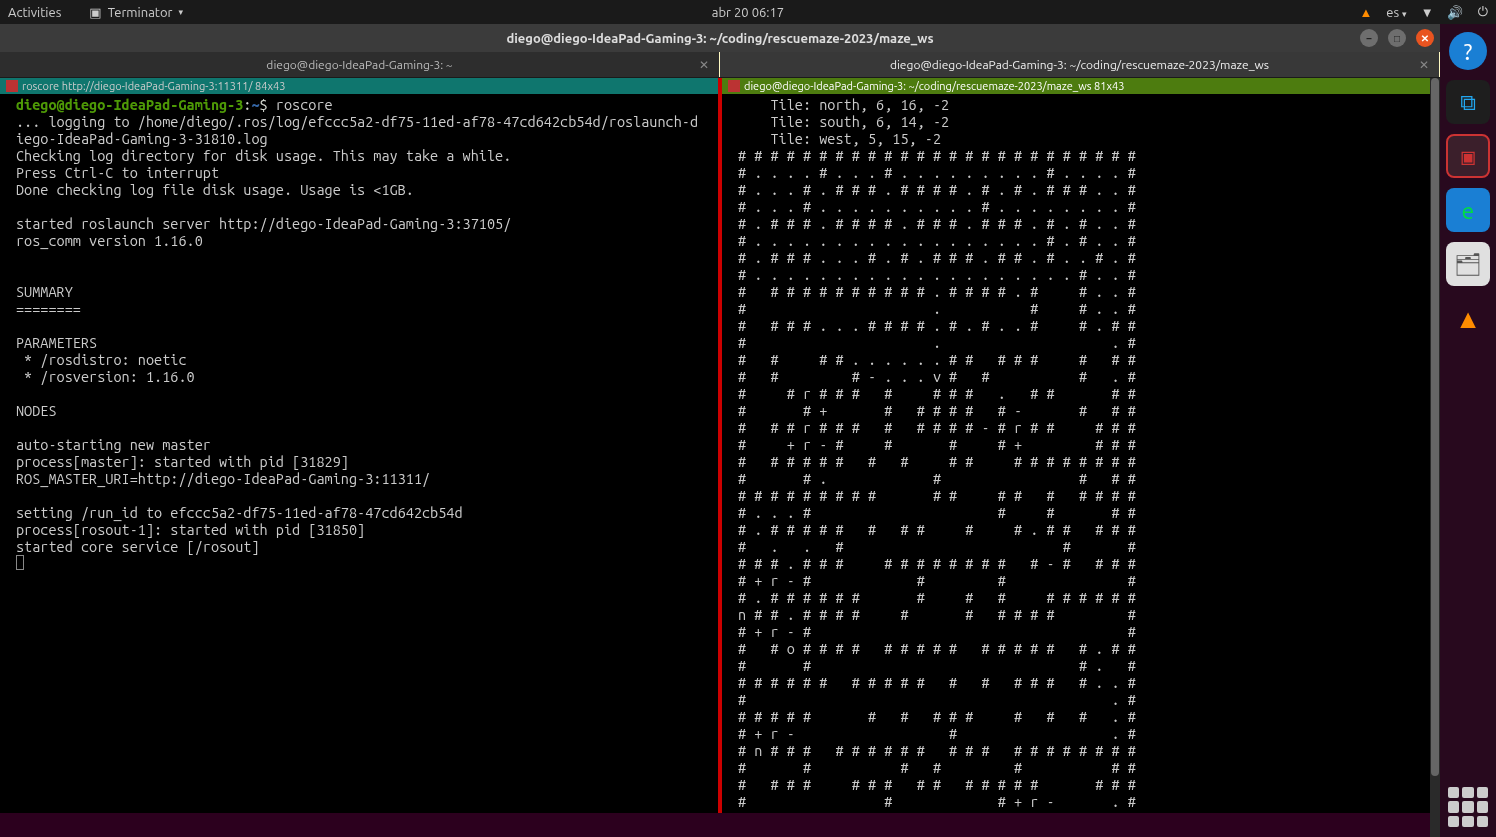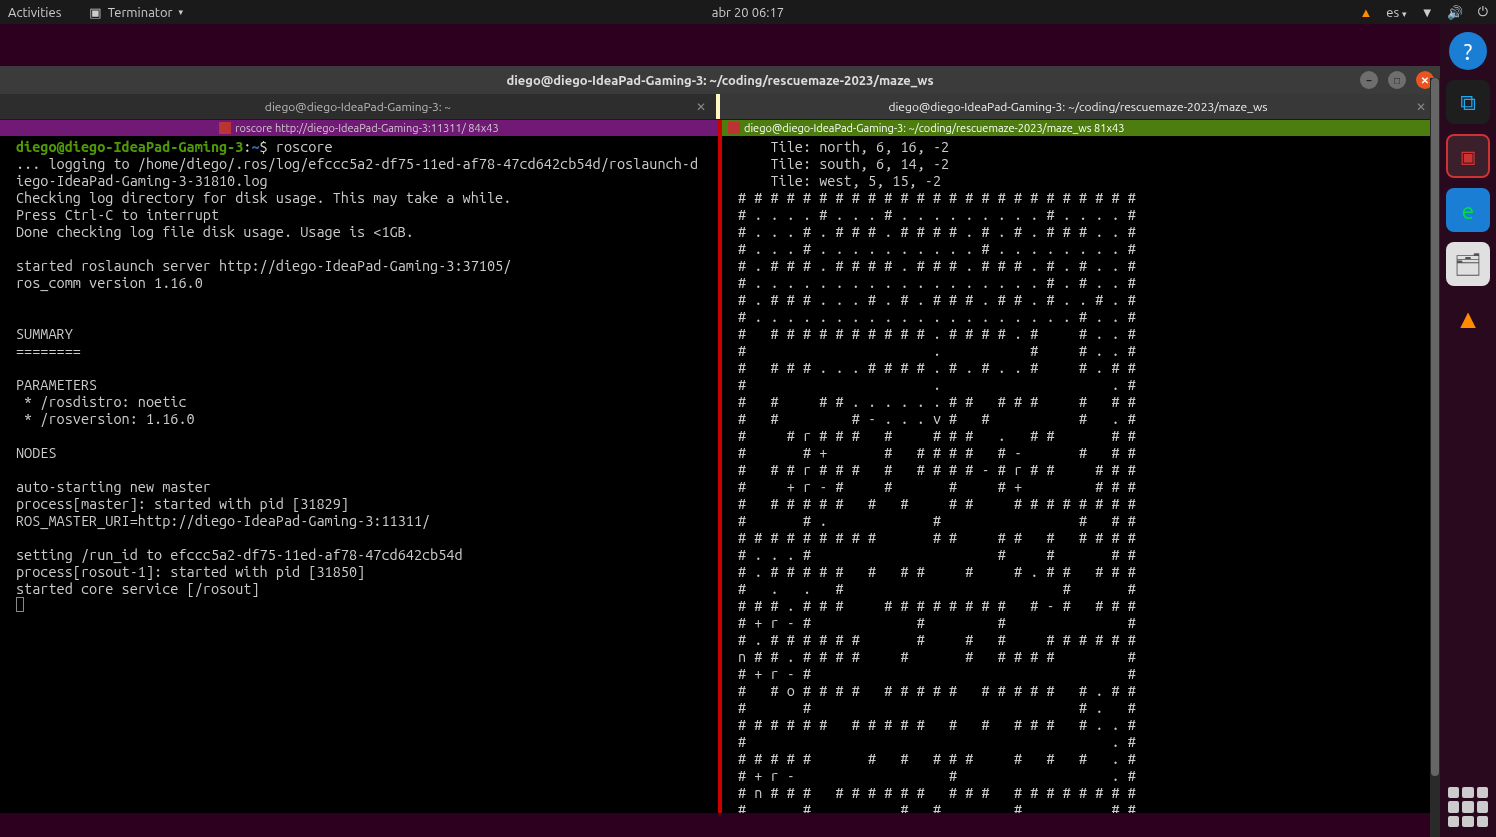--- a/index.html
+++ b/index.html
@@ -60,21 +60,21 @@
 }
 .tab {
   flex: 1;
   display: flex;
   align-items: center;
   justify-content: center;
   color: #bbb;
   font-family: Ubuntu, sans-serif;
   font-size: 12px;
   position: relative;
-  border-right: 4px solid #fef9c3;
+  border-right: 1px solid #fef9c3;
 }
 .tab.active { background: #383838; color: #eee; }
 .tab .tab-close {
   position: absolute; right: 10px; color: #888; font-size: 12px;
 }
 .panes {
   display: flex;
   height: calc(100% - 24px - 28px - 26px);
   background: #000;
 }
@@ -87,21 +87,21 @@
 .pane-left { border-right: 4px solid #c00; }
 .pane-title {
   height: 16px;
   font-size: 11px;
   color: #ccc;
   padding: 0 6px;
   display: flex;
   align-items: center;
   font-family: Ubuntu, sans-serif;
 }
-.pane-title.left-t { background: #701a75; justify-content: center; }
+.pane-title.left-t { background: #0f766e; }
 .pane-title.right-t { background: #4d7c0f; color: #fff; }
 .pane-title .tiny-icon {
   width: 12px; height: 12px; margin-right: 4px;
   background: #b33; display: inline-block;
 }
 .term {
   flex: 1;
   padding: 2px 16px;
   font-size: 14.5px;
   line-height: 17px;
@@ -161,21 +161,20 @@
   left: 1px; right: 1px;
   top: 0; height: 92%;
   background: #666;
   border-radius: 4px;
 }
 .main-area {
   position: absolute;
   left: 0; top: 24px; right: 56px; bottom: 0;
   display: flex;
   flex-direction: column;
-  margin-top: 42px;
 }
 </style>
 </head>
 <body>
 
 <div class="topbar">
   <div class="left">
     <span>Activities</span>
     <span class="app">
       <span>▣</span>

